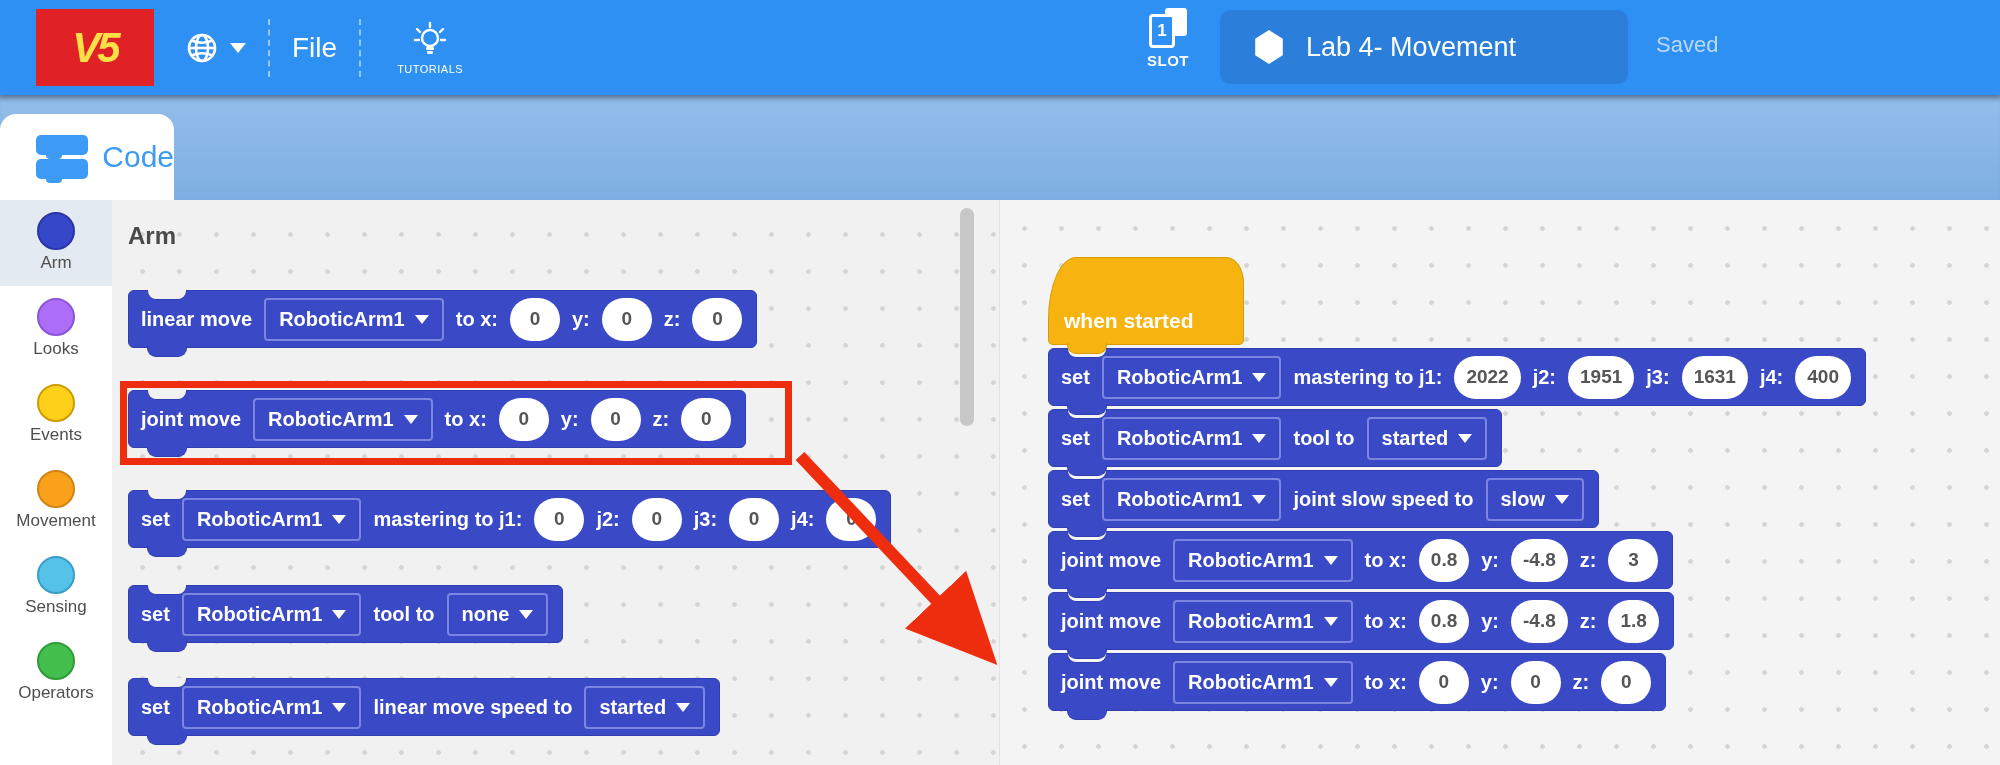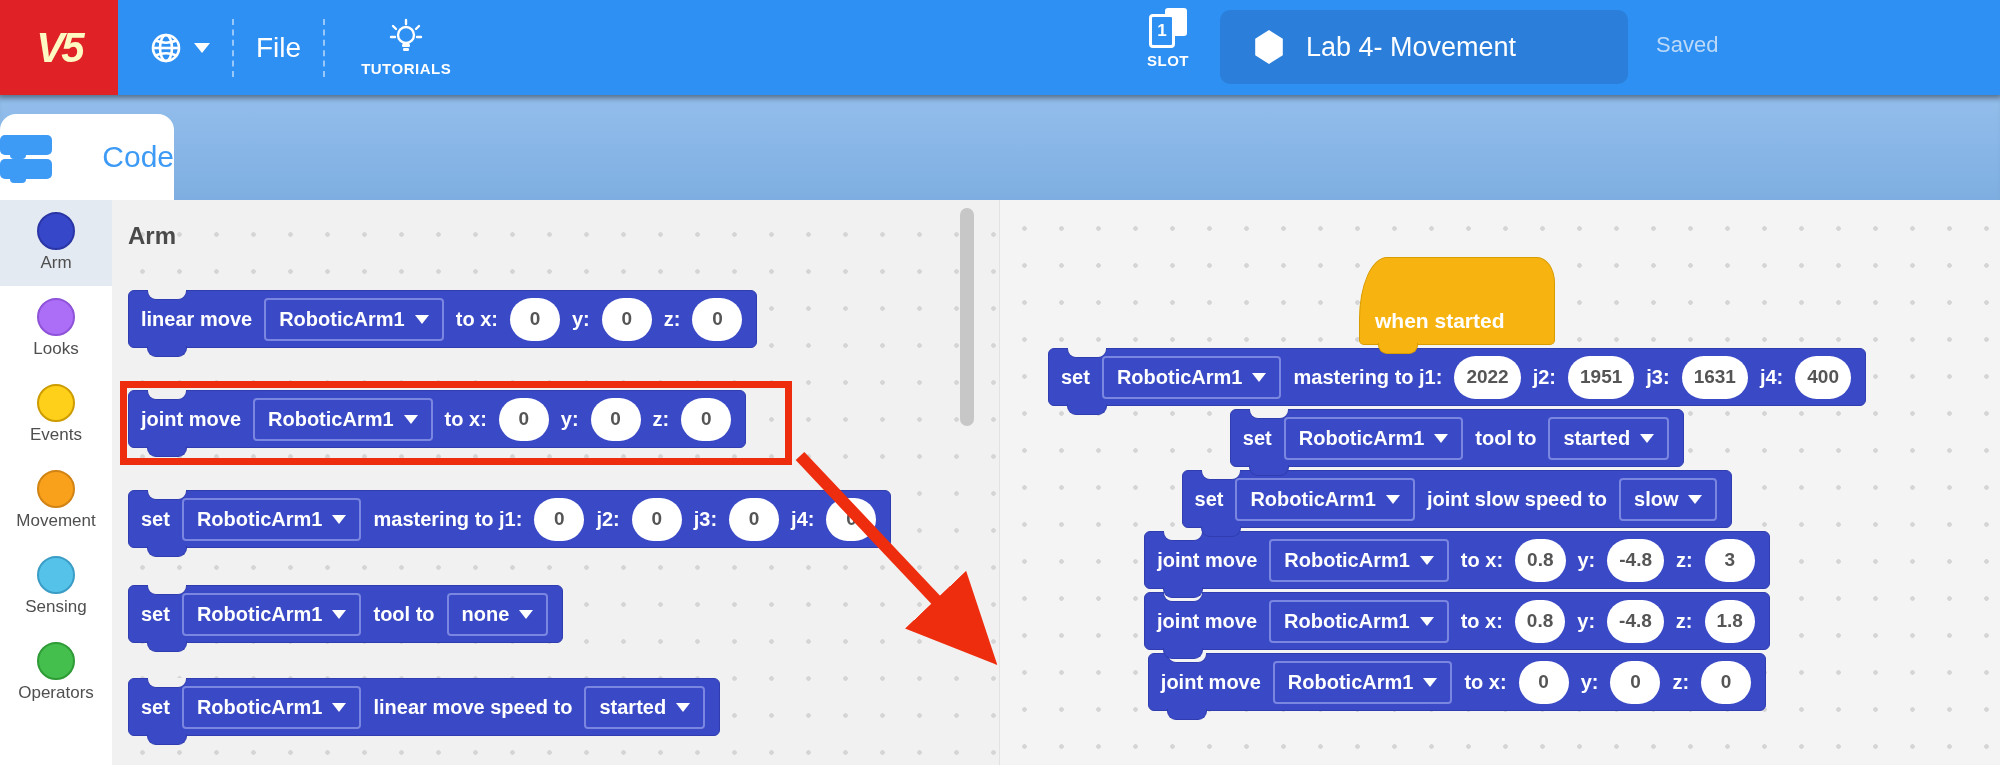--- a/index.html
+++ b/index.html
@@ -3,31 +3,31 @@
 <meta charset="utf-8">
 <style>
   * { box-sizing: border-box; margin: 0; padding: 0; }
   html,body { width: 2000px; height: 765px; overflow: hidden; }
   body { font-family: "Liberation Sans", sans-serif; position: relative; background: #fff; }
 
   
   .topbar { position: absolute; top:0; left:0; width:2000px; height:95px;
             background: var(--topbar-blue,#2E90F2); display:flex; align-items:center;
             box-shadow: 0 3px 5px rgba(0,0,0,.22); z-index: 20; }
-  .logo { width:118px; height:95px; background: var(--logo-red,#E02226);
+  .logo { width:118px; height:77px; background: var(--logo-red,#E02226);
           display:flex; align-items:center; justify-content:center;
-          color:#fef9c3; font-size:42px; font-weight:bold; font-style:italic; letter-spacing:-3px; }
+          color:#fde047; font-size:42px; font-weight:bold; font-style:italic; letter-spacing:-3px;margin-left:36px; }
   .globe-group { display:flex; align-items:center; gap:10px; margin-left:30px; cursor:pointer; }
   .caret-down { width:0; height:0; border-left:8px solid transparent; border-right:8px solid transparent;
                 border-top:10px solid #fff; }
   .tb-sep { height:58px; border-left:2px dashed rgba(255,255,255,.5); margin:0 22px; }
   .file-item { color:#fff; font-size:28px; cursor:pointer; }
   .tutorials-item { display:flex; flex-direction:column; align-items:center; gap:2px;
                     color:#fff; cursor:pointer; margin-left:14px; }
-  .tutorials-item .lbl { font-size:15px; font-weight:bold; letter-spacing:.5px; }
+  .tutorials-item .lbl { font-size:11px; font-weight:normal; letter-spacing:.5px; }
   .slot-item { position:absolute; left:1138px; top:8px; width:60px; display:flex;
                flex-direction:column; align-items:center; color:#fff; cursor:pointer; }
   .slot-pages { position:relative; width:46px; height:42px; }
   .slot-back { position:absolute; right:4px; top:0; width:22px; height:28px; background:#fff; border-radius:3px; }
   .slot-front { position:absolute; left:4px; bottom:2px; width:26px; height:34px;
                 background: var(--topbar-blue,#2E90F2); border:3px solid #fff; border-radius:4px;
                 display:flex; align-items:center; justify-content:center;
                 font-size:17px; font-weight:bold; color:#fff; }
   .slot-item .lbl { font-size:15px; font-weight:bold; margin-top:2px; letter-spacing:.5px; }
   .project-box { position:absolute; left:1220px; top:10px; width:408px; height:74px;
@@ -36,21 +36,21 @@
   .hexagon { width:30px; height:34px; background:#fff;
              clip-path: polygon(50% 0%, 96% 26%, 96% 74%, 50% 100%, 4% 74%, 4% 26%); }
   .project-title { color:#fff; font-size:27px; }
   .saved { position:absolute; left:1656px; top:32px; color: var(--saved-text,#BCD9F8); font-size:22px; }
 
   
   .tabstrip { position:absolute; top:95px; left:0; width:2000px; height:105px;
               background: linear-gradient(var(--tabstrip-top,#93BEEC), var(--tabstrip-bottom,#7EAEE1));
               box-shadow: inset 0 7px 7px -5px rgba(0,0,0,.3); z-index: 10; }
   .code-tab { position:absolute; left:0; bottom:0; width:174px; height:86px; background:#fff;
-              border-radius:16px 16px 0 0; display:flex; align-items:center; justify-content:space-between;
+              border-radius:16px 16px 0 0; display:flex; align-items:center; justify-content:flex-end;
               gap:14px; cursor:pointer; }
   .code-tab-icon { display:flex; flex-direction:column; gap:4px; }
   .code-tab-icon .bar { width:52px; height:20px; background: var(--tab-text-blue,#3D9AF5); border-radius:5px; position:relative; }
   .code-tab-icon .bar::after { content:''; position:absolute; left:10px; bottom:-4px; width:16px; height:4px;
                                background: var(--tab-text-blue,#3D9AF5); border-radius:0 0 4px 4px; }
   .code-tab .lbl { color: var(--tab-text-blue,#3D9AF5); font-size:30px; }
 
   
   .main { position:absolute; top:200px; left:0; width:2000px; height:565px; display:flex; }
 
@@ -93,21 +93,21 @@
   .dd-caret { width:0; height:0; border-left:7px solid transparent; border-right:7px solid transparent;
               border-top:9px solid #fff; }
   .val { display:inline-flex; align-items:center; justify-content:center; min-width:50px; height:43px;
          padding:0 12px; background:#fff; border-radius:22px; color: var(--value-text,#555555);
          font-size:19px; font-weight:600; cursor:text; }
 
   .pal-abs { position:absolute; left:16px; }
 
   
   .stack { position:absolute; left:48px; top:57px; display:flex; flex-direction:column;
-           align-items:center; }
+           align-items:flex-start; }
   .hat { position:relative; min-width:196px; height:88px;
          background: var(--hat-yellow,#F7B411); border:1px solid var(--hat-border,#D99C00);
          border-radius: 28px 18px 5px 5px / 62px 26px 5px 5px;
          display:flex; align-items:flex-end; padding:0 20px 11px 15px;
          color:#fff; font-size:21px; font-weight:600; cursor:grab; }
   .hat::after { content:''; position:absolute; bottom:-10px; left:18px; width:38px; height:10px;
          background: var(--hat-yellow,#F7B411); border:1px solid var(--hat-border,#D99C00);
          border-top:none; border-radius:0 0 9px 9px; z-index:3; }
   .stack .block { margin-top:3px; }
 

